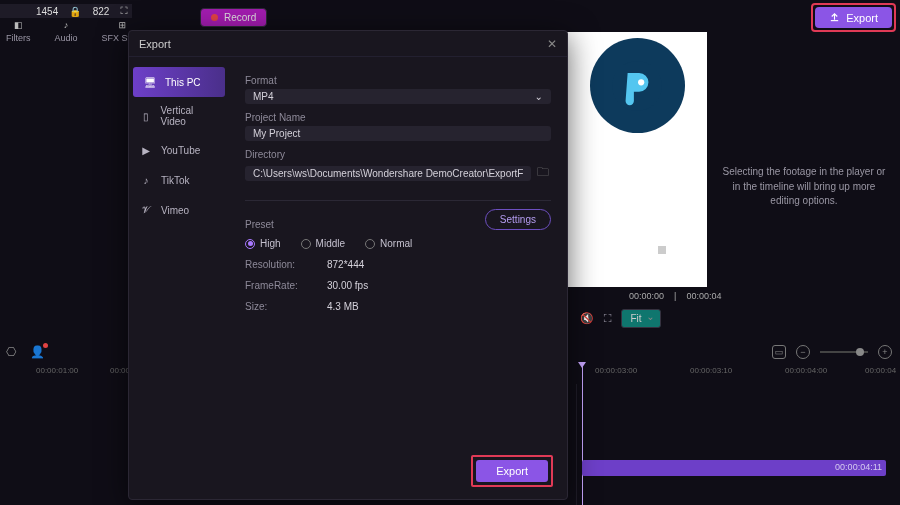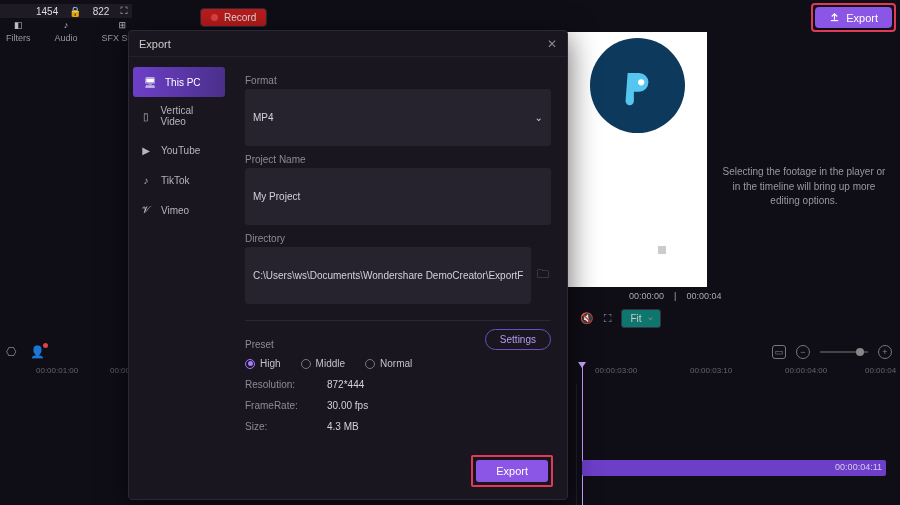--- a/index.html
+++ b/index.html
@@ -4,21 +4,21 @@
 <style>
   * { box-sizing: border-box; margin: 0; padding: 0; font-family: -apple-system, "Segoe UI", Arial, sans-serif; }
   body { width: 900px; height: 505px; background: #0f0d16; color: #ccc; overflow: hidden; position: relative; font-size: 11px; }
   .dim-pill { background: #1e1b27; height: 14px; display: flex; align-items: center; margin-top: 4px; padding-left: 30px; }
   .dim-val { padding: 2px 6px; color: #ddd; font-size: 10px; }
   .lock-ico { padding: 2px 5px; color: #bbb; font-size: 10px; }
   .fit-ico  { padding: 2px 5px; color: #bbb; font-size: 10px; }
   .toolbar-tabs { position: absolute; top: 6px; left: 0; display: flex; gap: 24px; padding-left: 6px; }
   .tab { display: flex; flex-direction: column; align-items: center; gap: 1px; color: #9b97a6; font-size: 9px; }
   .tab .ico { width: 14px; height: 14px; display:flex; align-items:center; justify-content:center; color:#bbb; }
-  .record-btn { position: absolute; top: 8px; left: 200px; background: #b91c1c; border:1px solid #2c2936; border-radius:4px; padding:3px 10px; display:flex; align-items:center; gap:6px; color:#ddd; font-size:10px; }
+  .record-btn { position: absolute; top: 8px; left: 200px; background: #a21caf; border:1px solid #2c2936; border-radius:4px; padding:3px 10px; display:flex; align-items:center; gap:6px; color:#ddd; font-size:10px; }
   .rec-dot { width:7px; height:7px; border-radius:50%; background:#e04343; }
   .export-top-wrap { position:absolute; top:3px; right:4px; border:2px solid #e03a56; padding:2px; border-radius:4px;}
   .export-top { background:#8b55e6; color:#fff; border-radius:4px; padding:4px 14px; display:flex; align-items:center; gap:6px; font-size:11px; font-weight:500; }
 
   
   .preview-area { position:absolute; top:32px; left:567px; width:140px; height:255px; background:#fff; display:flex; align-items:flex-start; justify-content:center; }
   .preview-logo { width:95px; height:95px; border-radius:50%; background:#0d3a5c; display:flex; align-items:center; justify-content:center; margin-top:6px; }
   .preview-logo svg { width:52px; height:52px; }
   .side-handle { position:absolute; top:246px; left:658px; width:8px; height:8px; background:#ccc; }
 
@@ -55,21 +55,21 @@
   .close-x { color:#888; font-size:12px; }
 
   .modal-body { flex:1; display:flex; }
   .dest-list { width:100px; padding-top:10px;}
   .dest-item { display:flex; align-items:center; gap:8px; padding:8px 10px; color:#b7b3c1; font-size:10px;}
   .dest-item.active { background:linear-gradient(90deg,#6d3fc8,#4a2f8a); color:#fff; border-radius:3px; margin:0 4px;}
   .dest-ico { width:14px; height:14px; display:flex; align-items:center; justify-content:center;}
 
   .form-col { flex:1; padding:10px 16px 0 16px;}
   .flabel { color:#8e8a99; font-size:10px; margin-bottom:3px; margin-top:8px;}
-  .ftext, .fselect { width:100%; background:#26232f; border:none; color:#d4d1da; padding:23px 8px; border-radius:3px; font-size:10px;}
+  .ftext, .fselect { width:100%; background:#26232f; border:none; color:#d4d1da; padding:2px 8px; border-radius:3px; font-size:10px;}
   .fselect { display:flex; justify-content:space-between; align-items:center;}
   .dirrow { display:flex; align-items:center;}
   .dirrow .ftext { flex:1;}
   .folder-ico{ color:#888; padding:0 2px 0 6px; font-size:12px;}
 
   .backup-row { display:flex; align-items:center; gap:8px; margin-top:12px; color:#c4c0ce; font-size:10px;}
   .toggle { width:22px; height:12px; background:#3a3744; border-radius:7px; position:relative;}
   .toggle::after { content:""; position:absolute; left:1px; top:1px; width:10px;height:10px;border-radius:50%; background:#9b97a6;}
   .help-ico{ color:#7b7888; font-size:10px; border:1px solid #555; border-radius:50%; width:11px;height:11px; display:inline-flex;align-items:center;justify-content:center;}
 

